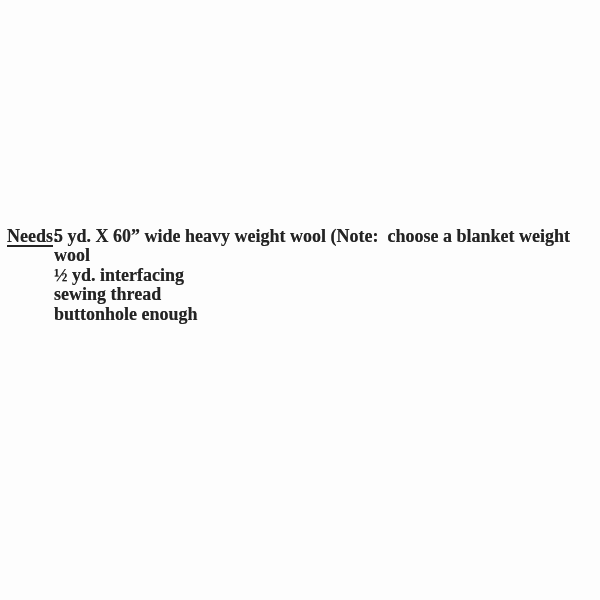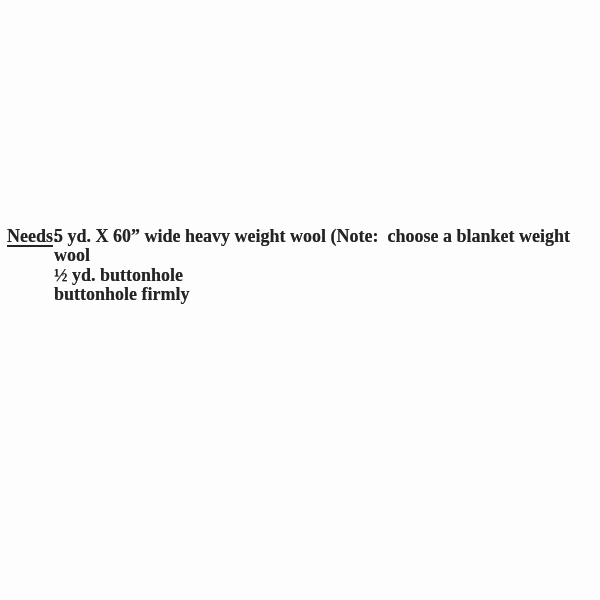--- a/index.html
+++ b/index.html
@@ -55,20 +55,21 @@
 </head>
 <body>
 
 <div class="page">
   <div class="doc">
 
     <div class="row">
       <span class="lbl"><span class="u">Needs</span><span>:</span></span>
       <div class="lines needs-lines">
         <div class="line">5 yd. X 60” wide heavy weight wool (Note:  choose a blanket weight wool</div>
-        <div class="line">½ yd. buttonhole</div>
-        <div class="line">buttonhole firmly</div>
+        <div class="line">½ yd. interfacing</div>
+        <div class="line">sewing thread</div>
+        <div class="line">buttonhole enough</div>
       </div>
     </div>
 
 
   </div>
 </div>
 
 </body></html>

